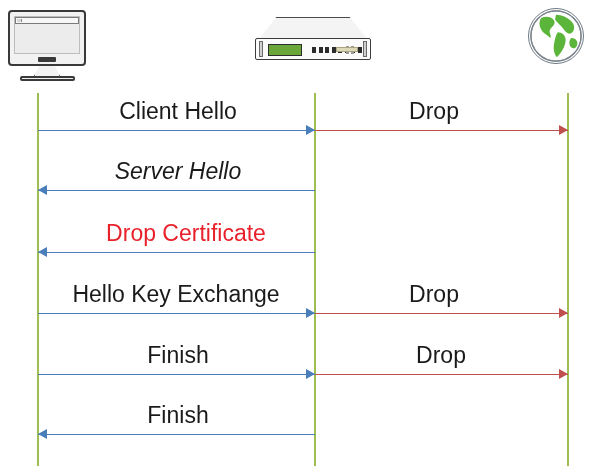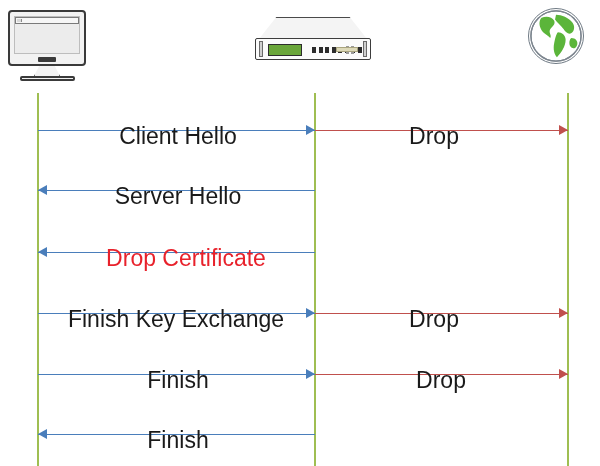--- a/index.html
+++ b/index.html
@@ -112,21 +112,20 @@
   }
   .arrow-head.right.blue{border-left:9px solid #4A7EBB;}
   .arrow-head.left.blue{border-right:9px solid #4A7EBB;}
   .arrow-head.right.red{border-left:9px solid #C0504D;}
 
   .msg-label{
     position:absolute;
     font-size:23px;font-weight:400;line-height:1;
     color:#1a1a1a;white-space:nowrap;
     transform:translateX(-50%);
-    margin-top:25px;
   }
   .msg-label.red{color:#E8212B;}
 </style>
 </head>
 <body>
 
 <div id="stage">
 
   <div class="actor">
     <div class="monitor-outer">
@@ -181,27 +180,27 @@
 
   <div id="messages">
       <div class="arrow-line blue" style="left: 38px; width: 277px; top: 130px;"></div>
       <div class="arrow-head right blue" style="top: 125px; left: 306px;"></div>
       <div class="msg-label" style="left: 178px; top: 100px;">Client Hello</div>
       <div class="arrow-line red" style="left: 315px; width: 253px; top: 130px;"></div>
       <div class="arrow-head right red" style="top: 125px; left: 559px;"></div>
       <div class="msg-label" style="left: 434px; top: 100px;">Drop</div>
       <div class="arrow-line blue" style="left: 38px; width: 277px; top: 190px;"></div>
       <div class="arrow-head left blue" style="top: 185px; left: 38px;"></div>
-      <div class="msg-label" style="left: 178px; top: 160px;">Server Hello</div>
+      <div class="msg-label" style="left: 178px; top: 160px; font-style: italic;">Server Hello</div>
       <div class="arrow-line blue" style="left: 38px; width: 277px; top: 252px;"></div>
       <div class="arrow-head left blue" style="top: 247px; left: 38px;"></div>
       <div class="msg-label red" style="left: 186px; top: 222px;">Drop Certificate</div>
       <div class="arrow-line blue" style="left: 38px; width: 277px; top: 313px;"></div>
       <div class="arrow-head right blue" style="top: 308px; left: 306px;"></div>
-      <div class="msg-label" style="left: 176px; top: 283px;">Finish Key Exchange</div>
+      <div class="msg-label" style="left: 176px; top: 283px;">Hello Key Exchange</div>
       <div class="arrow-line red" style="left: 315px; width: 253px; top: 313px;"></div>
       <div class="arrow-head right red" style="top: 308px; left: 559px;"></div>
       <div class="msg-label" style="left: 434px; top: 283px;">Drop</div>
       <div class="arrow-line blue" style="left: 38px; width: 277px; top: 374px;"></div>
       <div class="arrow-head right blue" style="top: 369px; left: 306px;"></div>
       <div class="msg-label" style="left: 178px; top: 344px;">Finish</div>
       <div class="arrow-line red" style="left: 315px; width: 253px; top: 374px;"></div>
       <div class="arrow-head right red" style="top: 369px; left: 559px;"></div>
       <div class="msg-label" style="left: 441px; top: 344px;">Drop</div>
       <div class="arrow-line blue" style="left: 38px; width: 277px; top: 434px;"></div>

